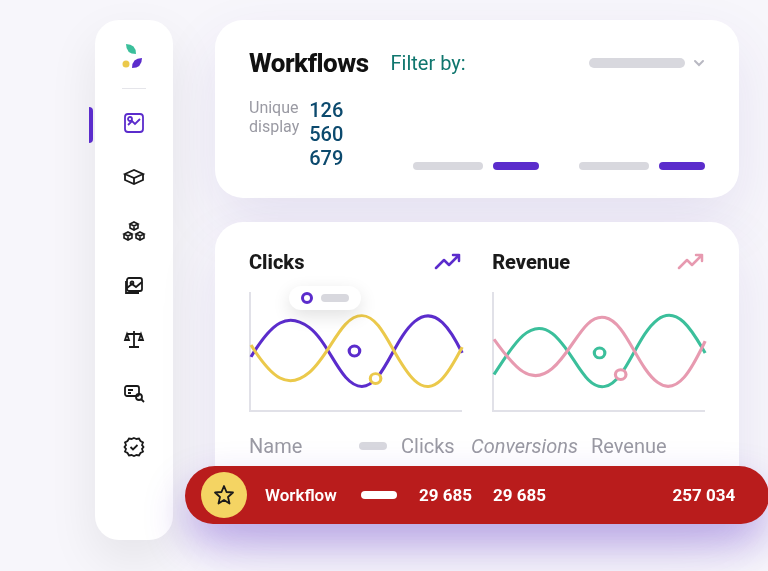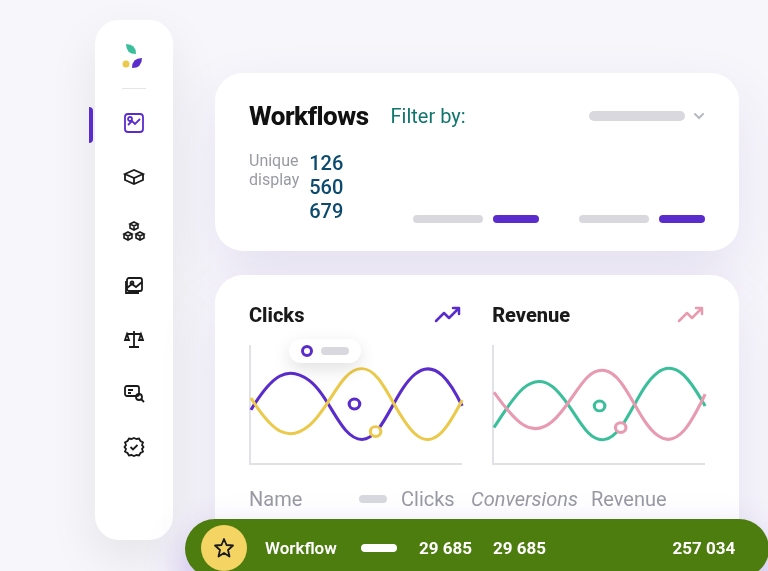--- a/index.html
+++ b/index.html
@@ -47,21 +47,20 @@
     background:#5b2ccc;
     border-radius:0 4px 4px 0;
   }
   
   .main {
     margin-left: 120px;
     flex: 1;
     display:flex;
     flex-direction:column;
     gap: 24px;
-    justify-content: flex-end;
   }
   .card {
     background:#fff;
     border-radius:28px;
     box-shadow: 0 25px 60px rgba(80,50,160,0.10);
     padding: 28px 34px;
   }
   
   .wf-head { display:flex; align-items:center; gap:22px; margin-bottom:20px;}
   .wf-title { font-size:26px; font-weight:800; color:#111; letter-spacing:-0.5px;}
@@ -110,21 +109,21 @@
   .th-name { width:110px; }
   .th-clicks { width:70px; }
   .th-conv { width:120px;font-style:italic; }
   .th-rev { flex:1; }
   .th-pill { width:28px; height:8px; background:#d8d8de; border-radius:5px; margin-right:14px;}
   
   .highlight-row {
     position:absolute;
     left:-30px; right:-30px; bottom:-6px;
     height:58px;
-    background:#4d7c0f;
+    background:#b91c1c;
     border-radius:30px 30px 28px 28px;
     display:flex; align-items:center;
     color:#fff;
     padding-left:16px;
     padding-right:34px;
     box-shadow:0 20px 40px rgba(91,44,204,0.35);
   }
   .star-badge {
     width:46px; height:46px;
     background:#f4d463;

